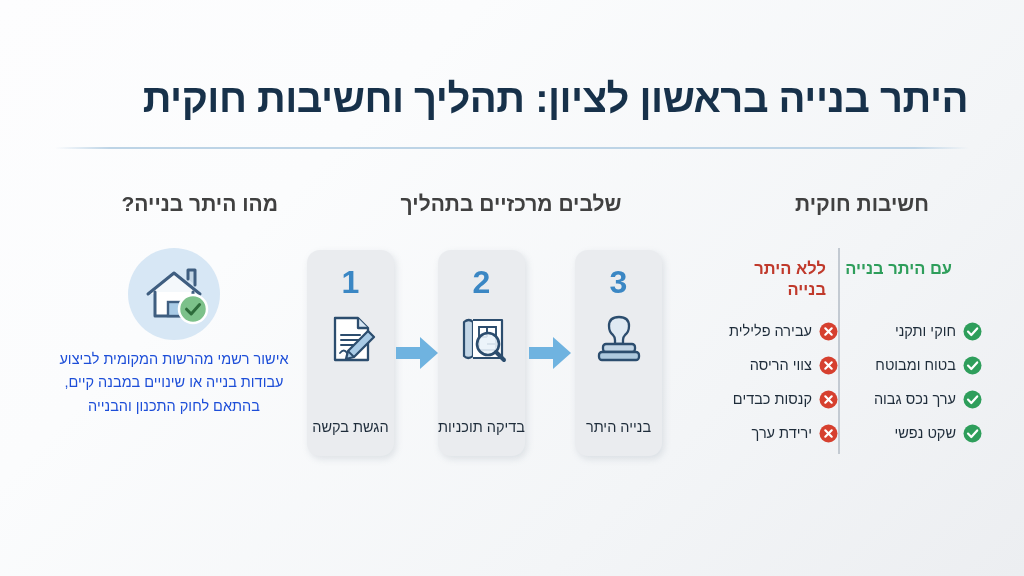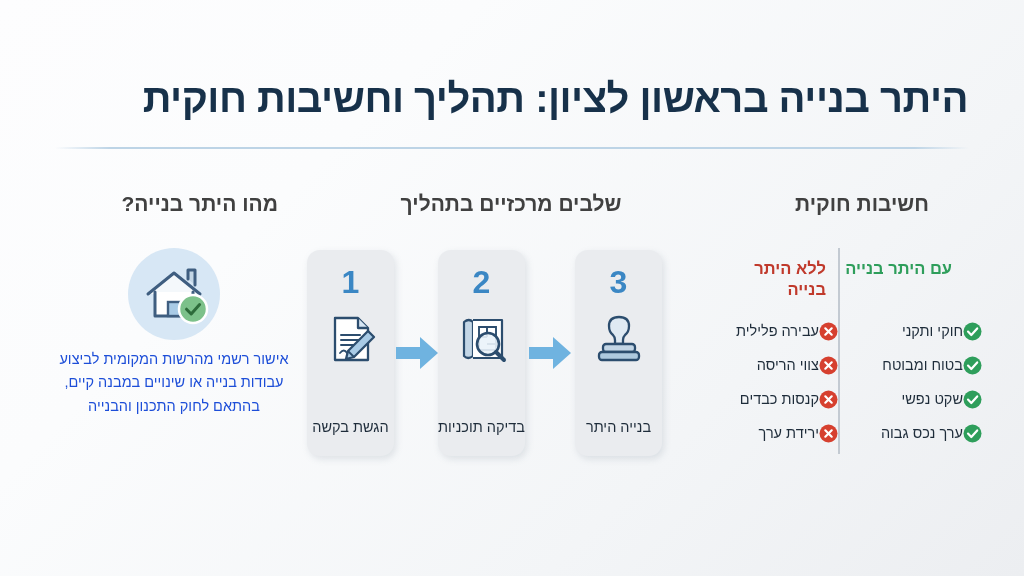--- a/index.html
+++ b/index.html
@@ -139,20 +139,21 @@
     top:314px;
     list-style:none;
   }
   #legal-list-with    { left:856px; width:126px; }
   #legal-list-without { left:712px; width:126px; }
 
   .legal-item {
     display:flex;
     align-items:center;
     justify-content:flex-start;
+    gap:7px;
     height:34px;
     font-size:14.5px;
     color:#1e2c3a;
     direction:rtl;
   }
   .legal-item .badge { flex:0 0 auto; line-height:0; }
   .legal-item .txt   { white-space:nowrap; }
 </style>
 </head>
 <body>
@@ -264,30 +265,30 @@
     </span>
     <span class="txt">בטוח ומבוטח</span>
   </li>
   <li class="legal-item">
     <span class="badge">
       <svg width="19" height="19" viewBox="0 0 19 19">
           <circle cx="9.5" cy="9.5" r="9" fill="#2e9e5b"></circle>
           <path d="M5 9.6 L8.3 13 L14.2 6.4" fill="none" stroke="#fff" stroke-width="2.2" stroke-linecap="round" stroke-linejoin="round"></path>
         </svg>
     </span>
-    <span class="txt">שקט נפשי</span>
+    <span class="txt">ערך נכס גבוה</span>
   </li>
   <li class="legal-item">
     <span class="badge">
       <svg width="19" height="19" viewBox="0 0 19 19">
           <circle cx="9.5" cy="9.5" r="9" fill="#2e9e5b"></circle>
           <path d="M5 9.6 L8.3 13 L14.2 6.4" fill="none" stroke="#fff" stroke-width="2.2" stroke-linecap="round" stroke-linejoin="round"></path>
         </svg>
     </span>
-    <span class="txt">ערך נכס גבוה</span>
+    <span class="txt">שקט נפשי</span>
   </li>
 </ul>
 
 <ul class="legal-list" id="legal-list-without">
   <li class="legal-item">
     <span class="badge">
       <svg width="19" height="19" viewBox="0 0 19 19">
           <circle cx="9.5" cy="9.5" r="9" fill="#d6402f"></circle>
           <path d="M6.3 6.3 L12.7 12.7 M12.7 6.3 L6.3 12.7" stroke="#fff" stroke-width="2.2" stroke-linecap="round"></path>
         </svg>

